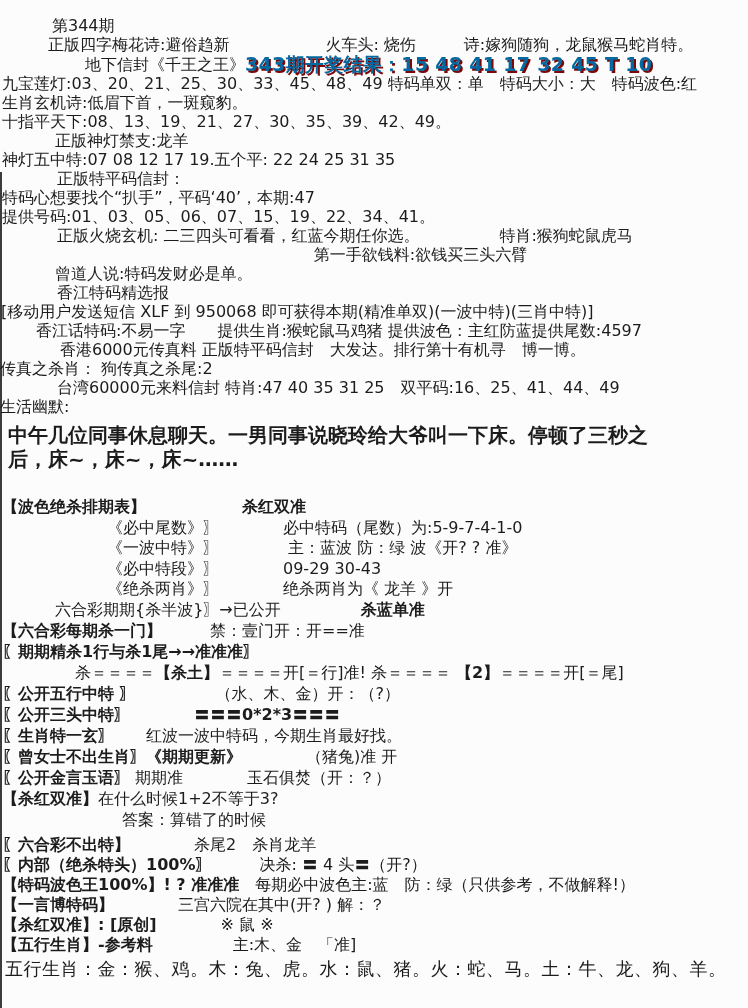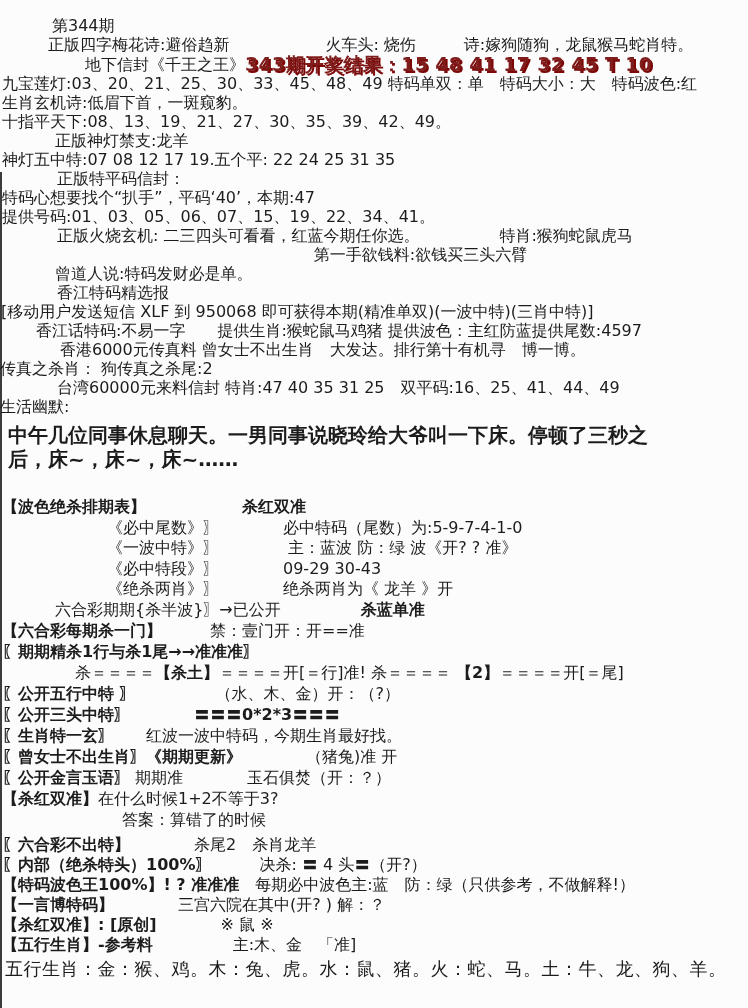--- a/index.html
+++ b/index.html
@@ -15,21 +15,21 @@
   .humor-block .line{font-size:20px;font-weight:700;line-height:24px;letter-spacing:0px;}
   .block-b{margin-top:26px;}
   .block-b .line{font-size:16px;line-height:20.5px;}
   .block-c .line{font-size:16px;line-height:21px;}
   .block-d{margin-top:5px;}
   .block-d .line{font-size:16px;line-height:20px;}
   .bottom-block{margin-top:2px;}
   .bottom-block .line{font-size:18px;line-height:24px;letter-spacing:0.5px;}
   .bold{font-weight:700;}
   .red-banner{
-    color:#7f1d1d;font-weight:700;font-size:19px;letter-spacing:0.3px;
+    color:#0369a1;font-weight:700;font-size:19px;letter-spacing:0.3px;
     text-shadow:2px 2px 0 #7d0606;
     position:relative;top:1px;
   }
   .scan-edge{position:absolute;left:0;top:172px;bottom:0;width:2px;background:#3c3c3c;}
 </style>
 </head>
 <body>
 
 <div class="scan-edge"></div>
 <div class="page">
@@ -44,21 +44,21 @@
       <div class="line" style="padding-left: 2px;"><span>神灯五中特:07 08 12 17 19.五个平: 22 24 25 31 35</span></div>
       <div class="line" style="padding-left: 57px;"><span>正版特平码信封：</span></div>
       <div class="line" style="padding-left: 2px;"><span>特码心想要找个“扒手”，平码‘40’，本期:47</span></div>
       <div class="line" style="padding-left: 2px;"><span>提供号码:01、03、05、06、07、15、19、22、34、41。</span></div>
       <div class="line" style="padding-left: 57px;"><span>正版火烧玄机: 二三四头可看看，红蓝今期任你选。　　　　　特肖:猴狗蛇鼠虎马</span></div>
       <div class="line" style="padding-left: 93px; text-align: center;"><span>第一手欲钱料:欲钱买三头六臂</span></div>
       <div class="line" style="padding-left: 55px;"><span>曾道人说:特码发财必是单。</span></div>
       <div class="line" style="padding-left: 57px;"><span>香江特码精选报</span></div>
       <div class="line" style="padding-left: 1px;"><span>[移动用户发送短信 XLF 到 950068 即可获得本期(精准单双)(一波中特)(三肖中特)]</span></div>
       <div class="line" style="padding-left: 0px; margin-left: 36px;"><span>香江话特码:不易一字　　提供生肖:猴蛇鼠马鸡猪 提供波色：主红防蓝提供尾数:4597</span></div>
-      <div class="line" style="padding-left: 60px;"><span>香港6000元传真料 曾女士不出生肖　大发达。排行第十有机寻　博一博。</span></div>
+      <div class="line" style="padding-left: 60px;"><span>香港6000元传真料 正版特平码信封　大发达。排行第十有机寻　博一博。</span></div>
       <div class="line" style="padding-left: 0px;"><span>传真之杀肖： 狗传真之杀尾:2</span></div>
       <div class="line" style="padding-left: 57px;"><span>台湾60000元来料信封 特肖:47 40 35 31 25　双平码:16、25、41、44、49</span></div>
       <div class="line" style="padding-left: 0px;"><span>生活幽默:</span></div>
     </div>
     <div class="block humor-block">
       <div class="line" style="padding-left: 8px;"><span>中午几位同事休息聊天。一男同事说晓玲给大爷叫一下床。停顿了三秒之</span></div>
       <div class="line" style="padding-left: 8px;"><span>后，床~，床~，床~……</span></div>
     </div>
     <div class="block block-b">
       <div class="line" style="padding-left: 2px;"><span class="bold">【波色绝杀排期表】</span><span>　　　　　　</span><span class="bold">杀红双准</span></div>

